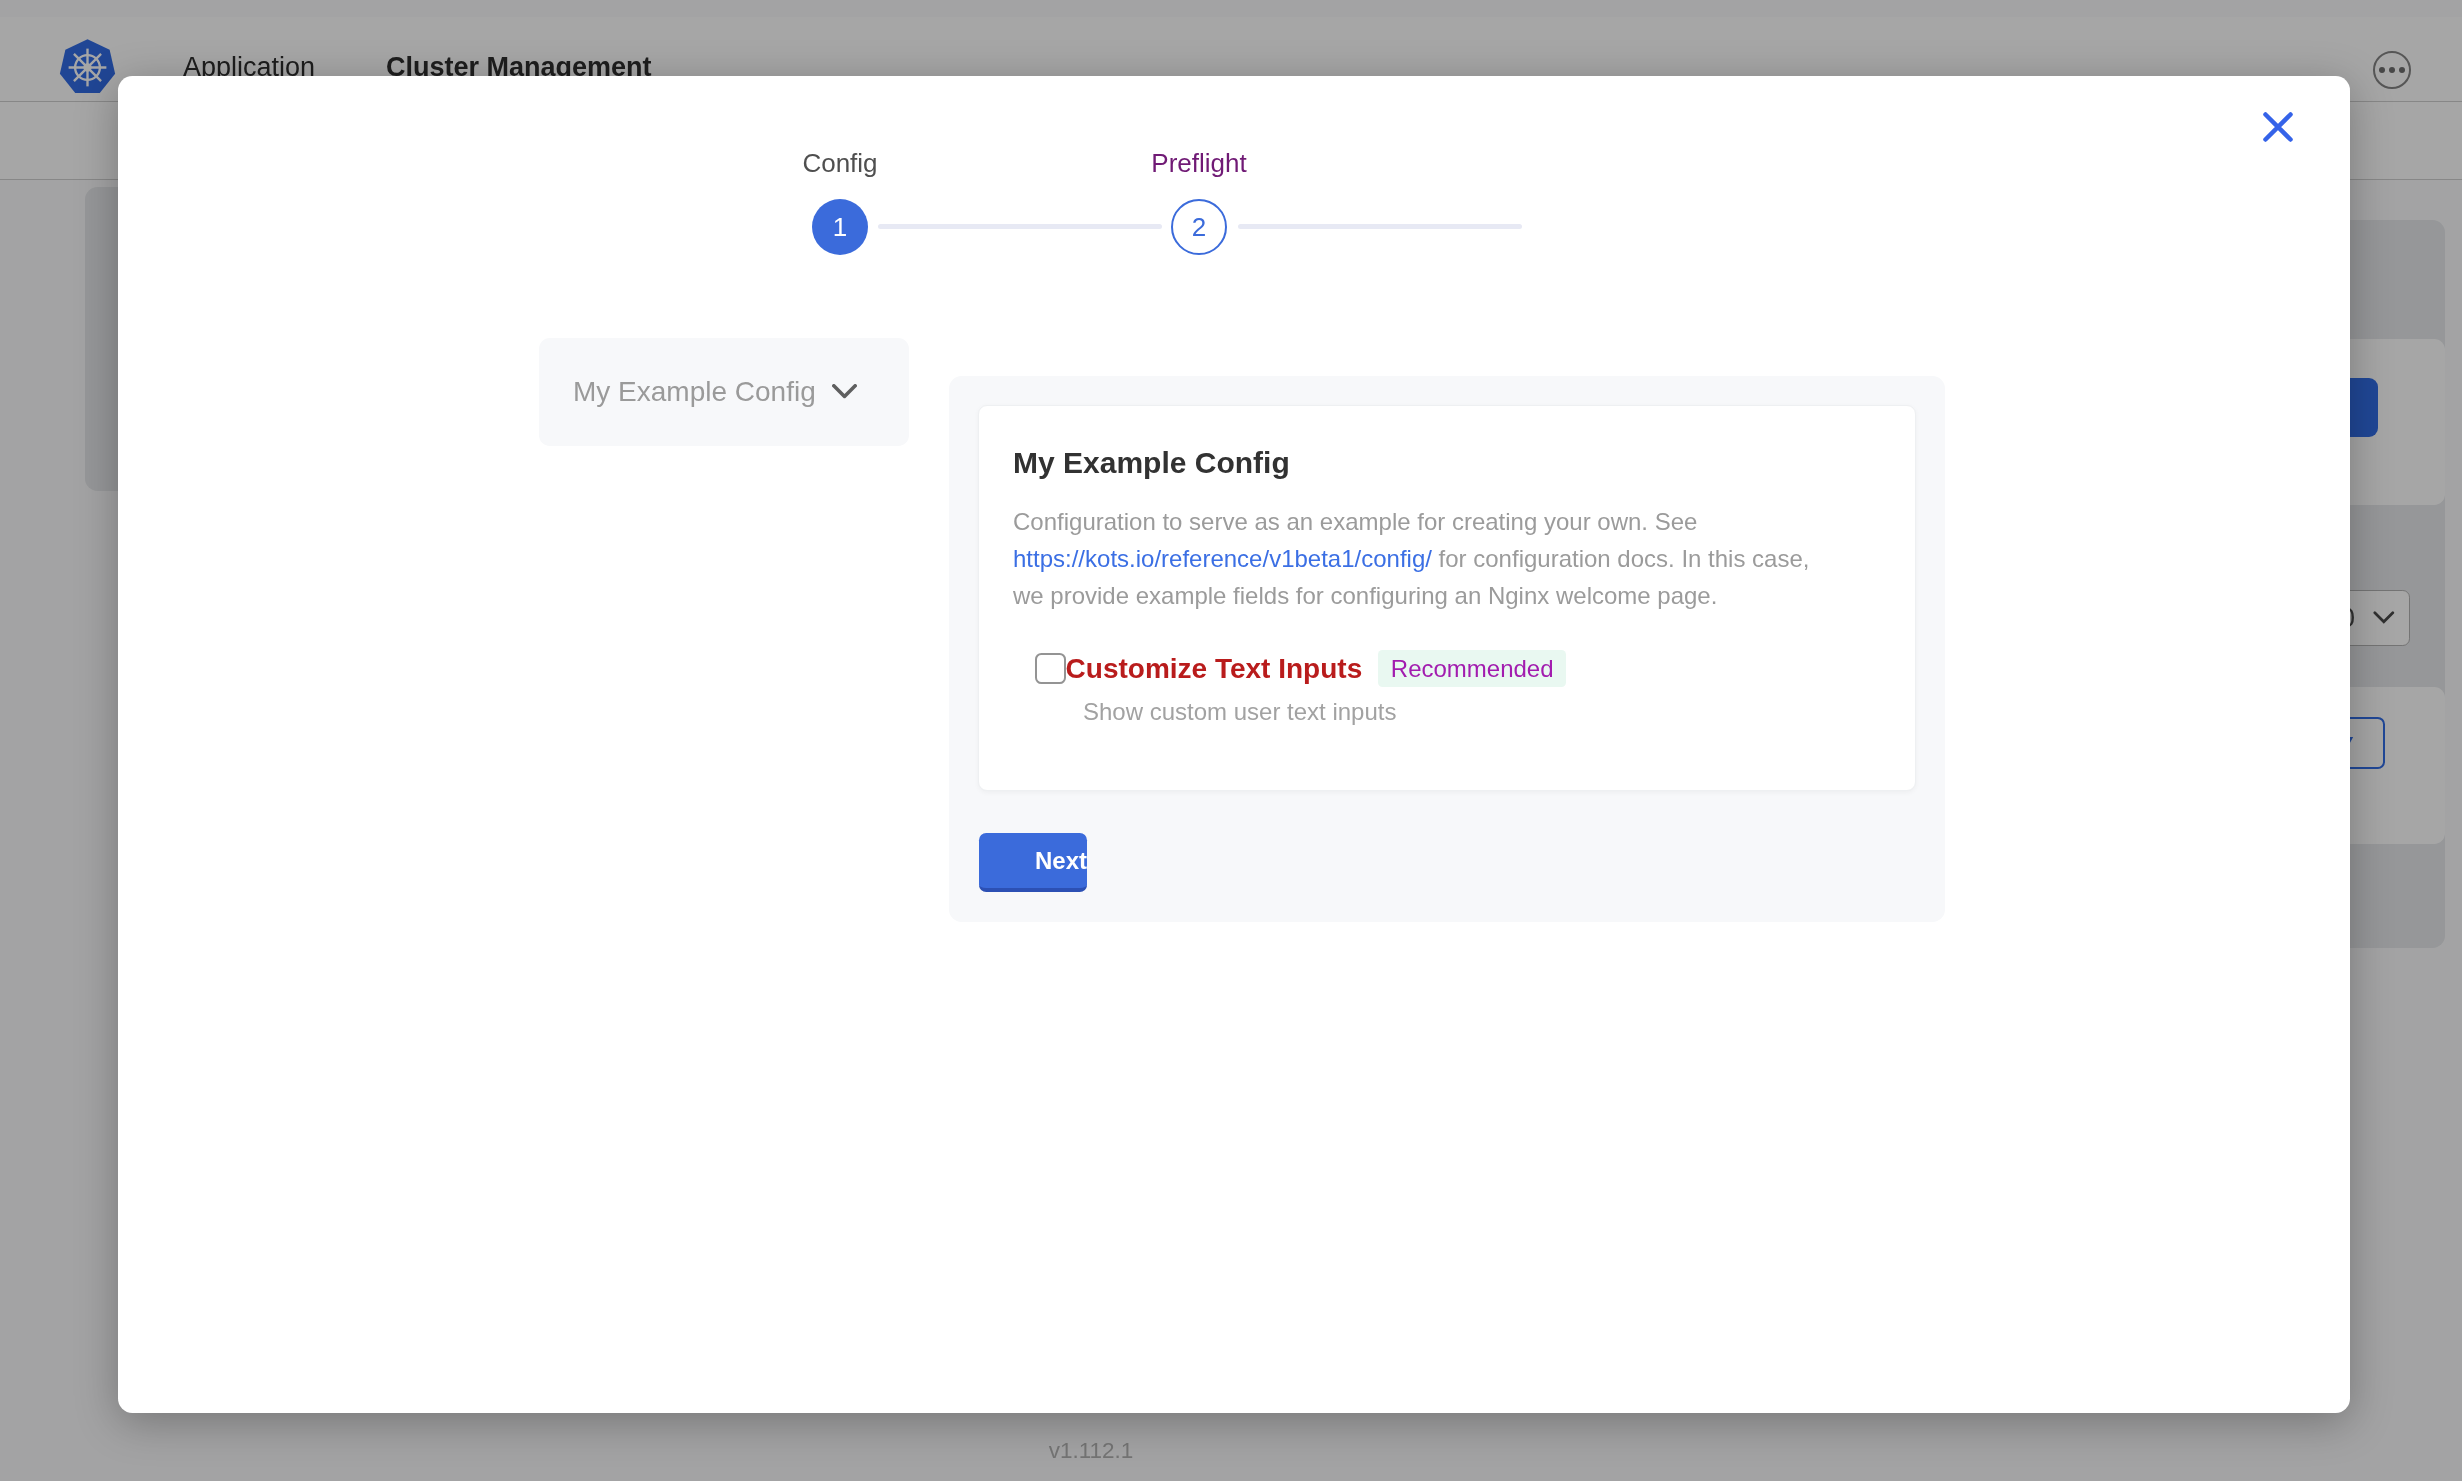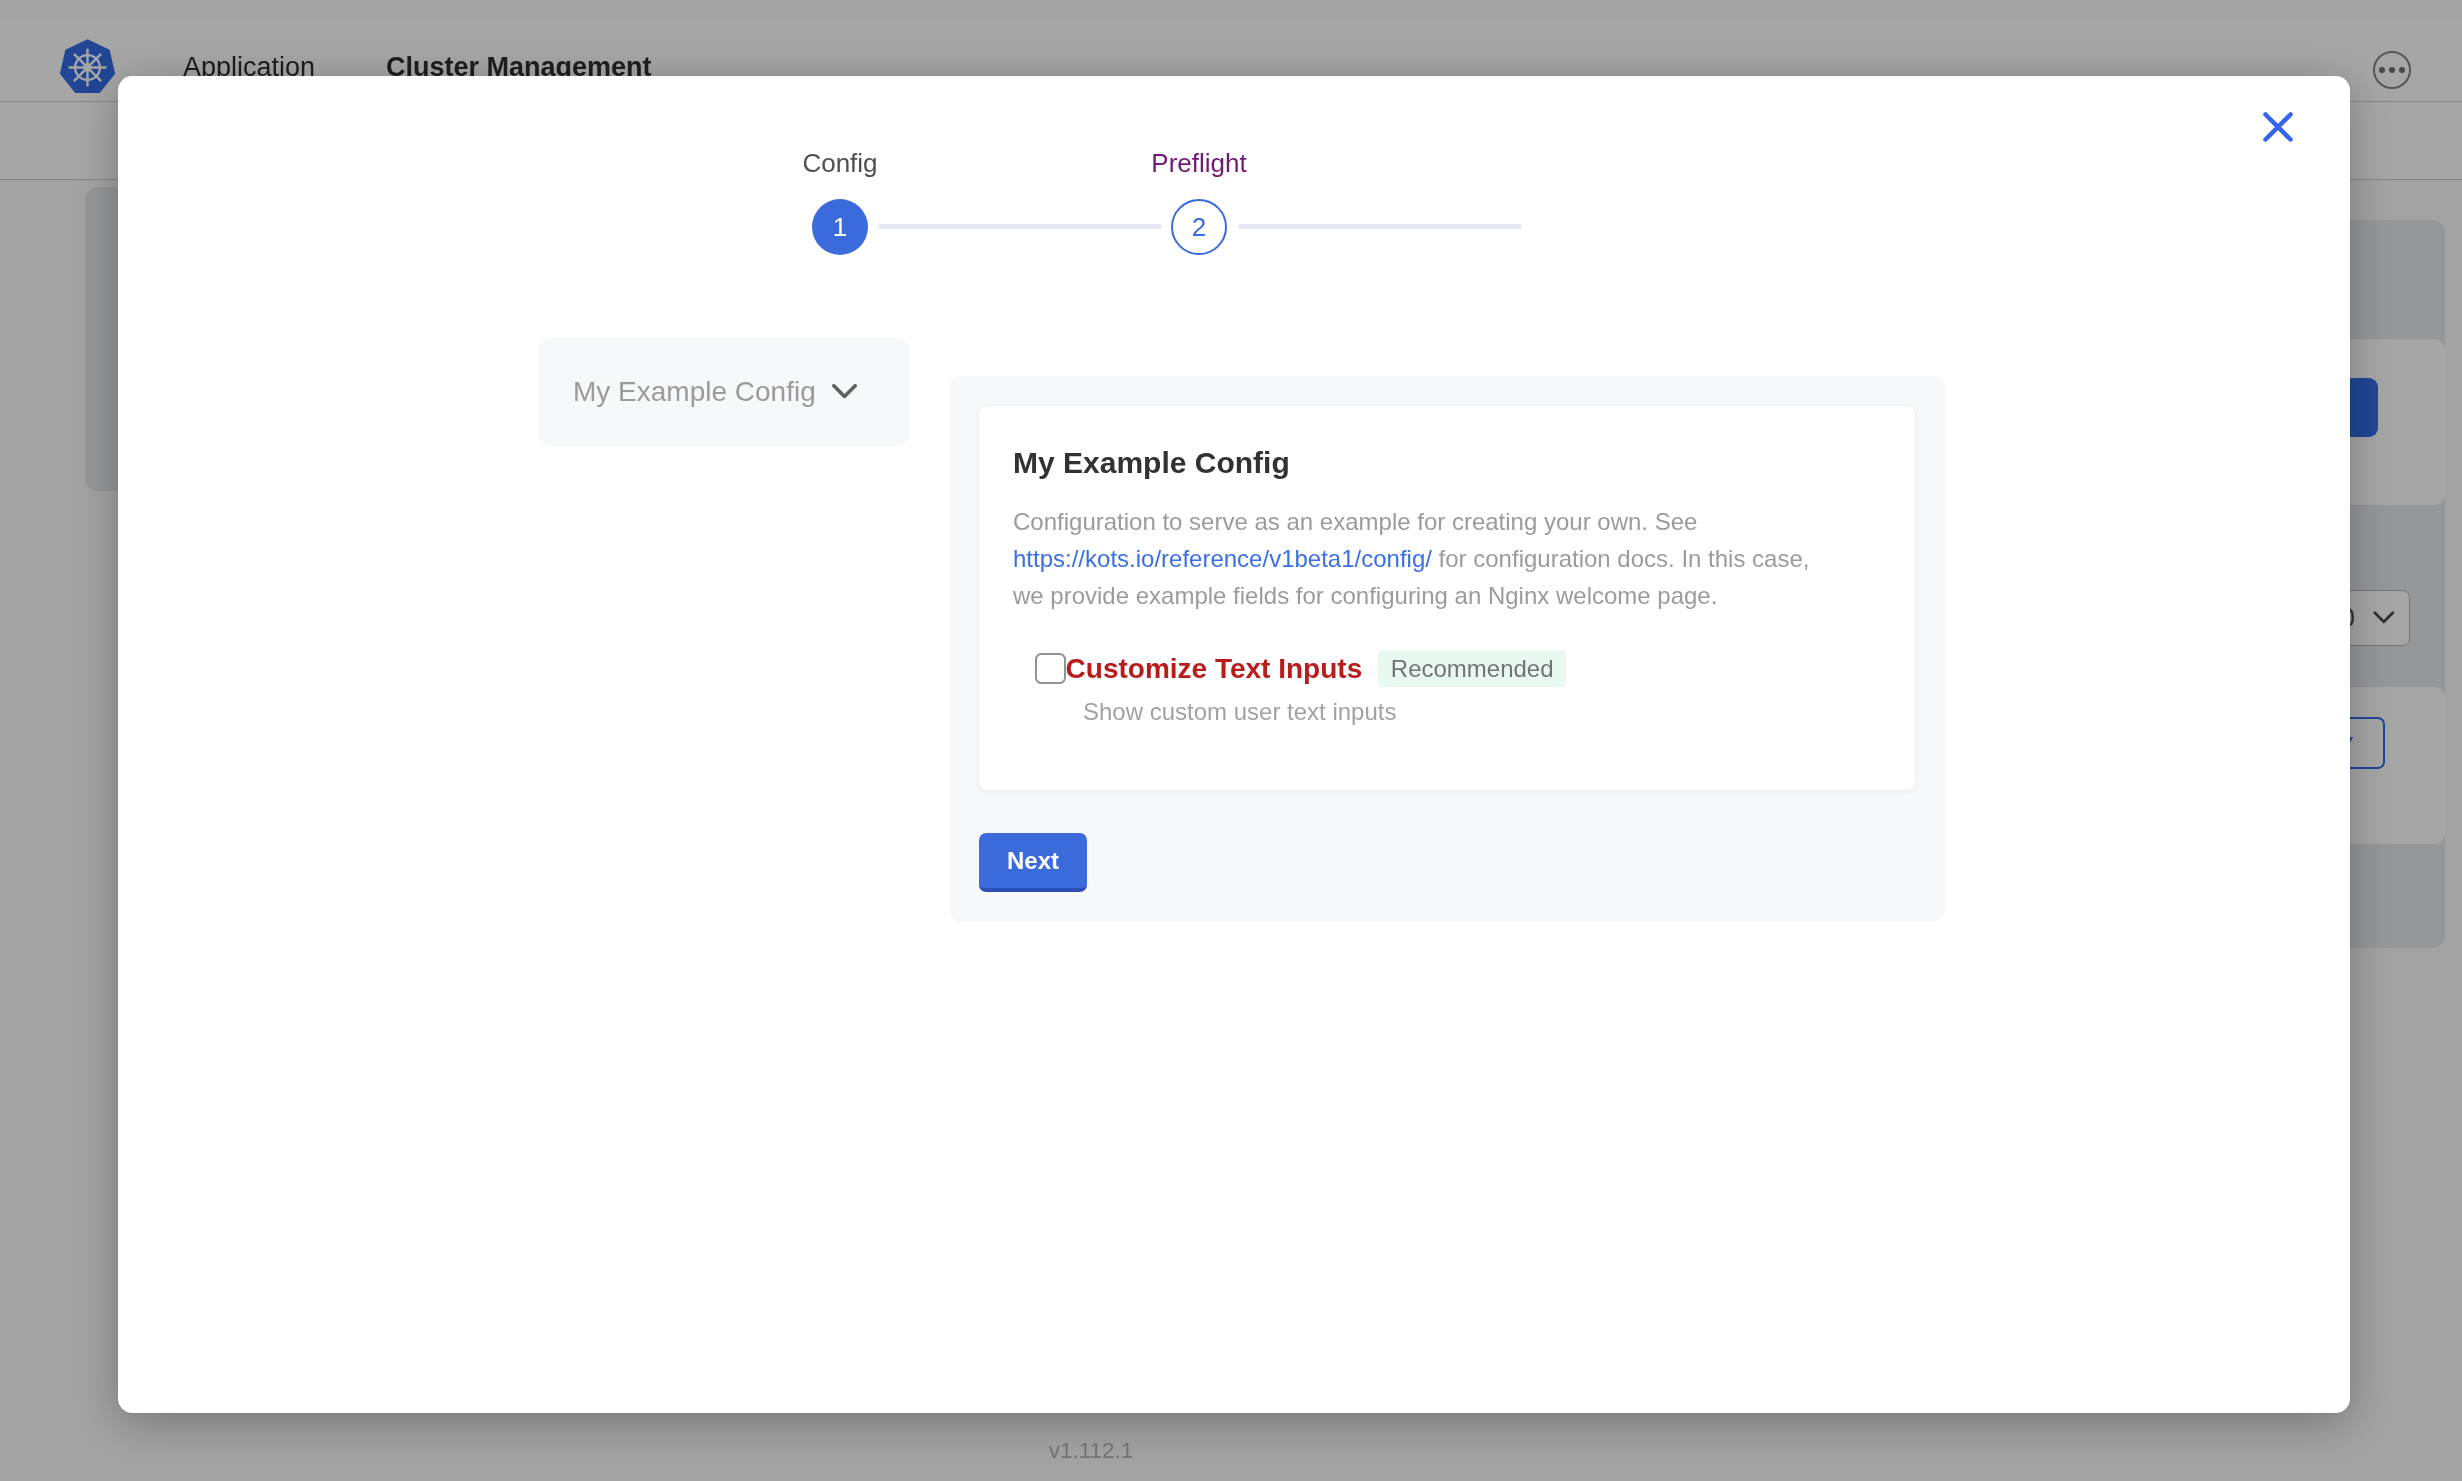--- a/index.html
+++ b/index.html
@@ -54,23 +54,23 @@
 
   
   .config-panel { position:absolute; left:831px; top:300px; width:996px; height:546px; background:#f7f8fa; border-radius:12.6px; }
   .config-card { position:absolute; left:29px; top:29px; width:938px; height:386px; background:#ffffff; border:0.9px solid #eef0f2; border-radius:9px; box-shadow:0 1.8px 5.4px rgba(0,0,0,0.04); padding:40px 34px; }
   .card-title { font-size:30px; font-weight:700; color:#323232; }
   .card-desc { margin-top:23.4px; font-size:24px; line-height:37px; color:#9b9b9b; }
   .card-desc a { color:#3b6fe4; text-decoration:none; cursor:pointer; }
   .check-row { margin-top:36px; margin-left:21.6px; display:flex; align-items:center; }
   .check-row input[type=checkbox] { appearance:none; -webkit-appearance:none; width:31px; height:31px; border:2.7px solid #949494; border-radius:6.3px; background:#ffffff; cursor:pointer; flex:none; }
   .check-label { font-size:28px; font-weight:700; color:#b91c1c; }
-  .badge { margin-left:16px; font-size:24px; color:#737373; background:#e9f8f1; padding:4.5px 12.6px; border-radius:4.5px; }
+  .badge { margin-left:16px; font-size:24px; color:#a21caf; background:#e9f8f1; padding:4.5px 12.6px; border-radius:4.5px; }
   .check-help { margin-left:70px; margin-top:10.8px; font-size:24px; color:#a2a2a2; }
-  .next-btn { position:absolute; left:30px; top:457px; width:108px; height:59px; background:#3b6bdb; border:none; border-bottom:4.5px solid #2c50b4; border-radius:7.2px; color:#ffffff; font-weight:700; font-size:24px; font-family:"Liberation Sans", sans-serif; cursor:pointer; }
+  .next-btn { position:absolute; left:30px; top:457px; width:108px; height:59px; background:#3b6bdb; border:none; border-bottom:4.5px solid #2c50b4; border-radius:7.2px; color:#ffffff; font-weight:700; font-size:24px; font-family:"Liberation Sans", sans-serif; cursor:pointer;text-align:right; }
 </style>
 </head>
 <body>
 
 <div class="backdrop">
   <div class="app-header">
     <svg class="k8s-logo" viewBox="0 0 100 100">
       <polygon points="50,2 87.5,20.1 96.8,60.7 70.8,93.3 29.2,93.3 3.2,60.7 12.5,20.1" fill="#326ce5"></polygon>
       <g stroke="#ffffff" stroke-width="4" fill="none">
         <circle cx="50" cy="50" r="21"></circle>

